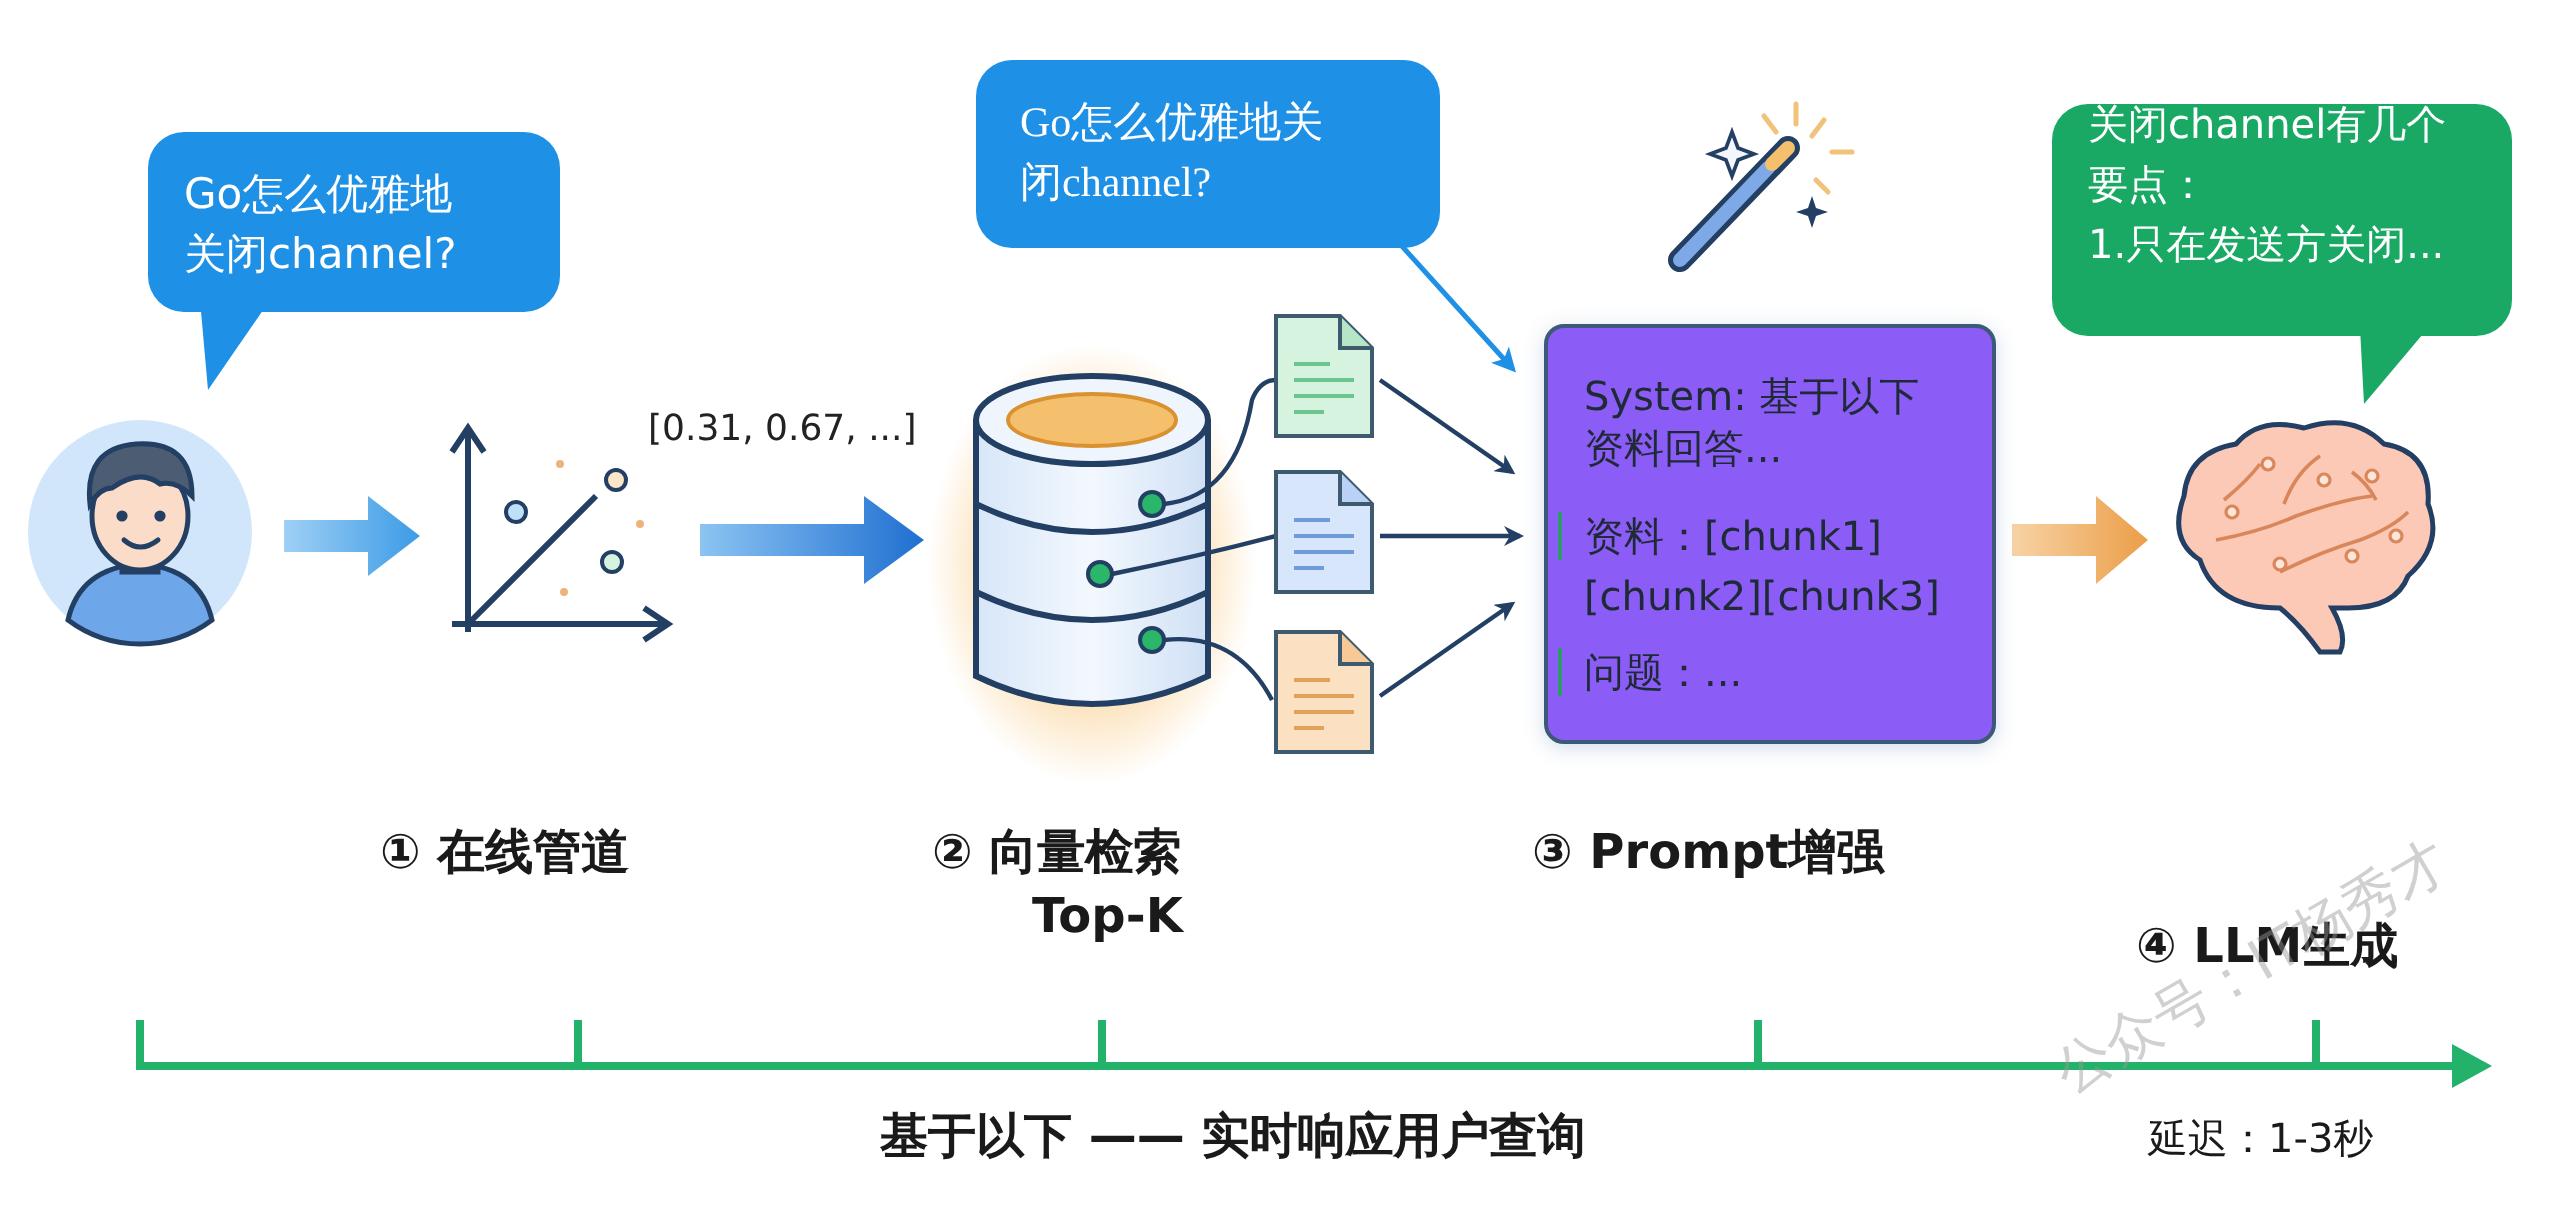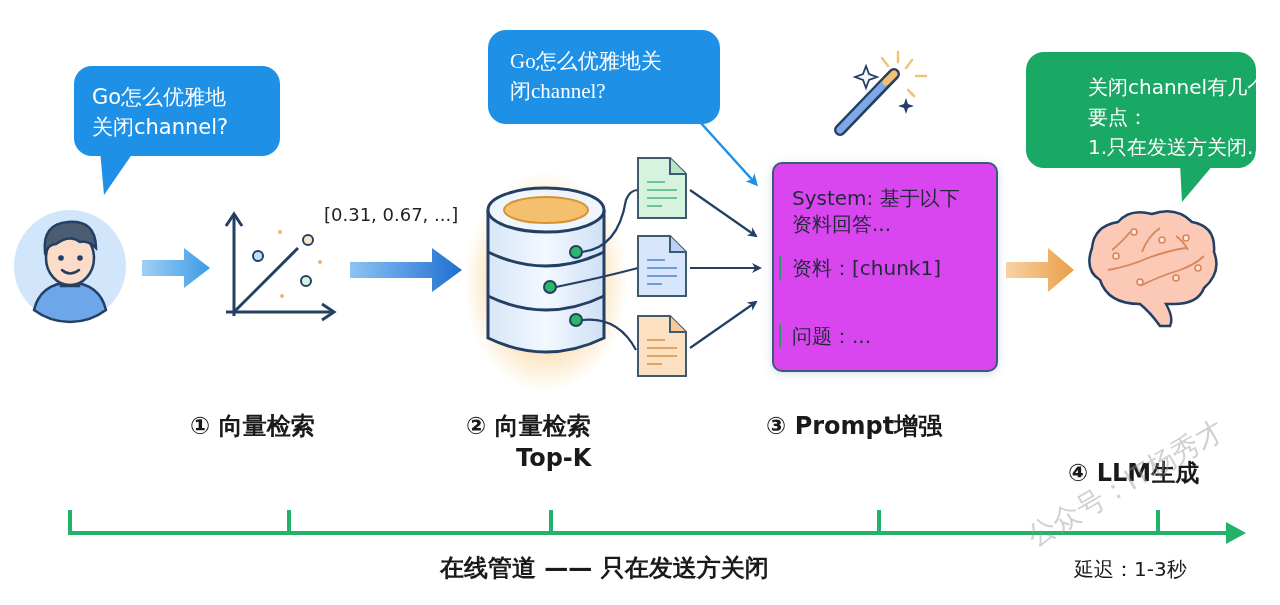--- a/index.html
+++ b/index.html
@@ -4,21 +4,21 @@
 <style>
   html, body { margin: 0; padding: 0; }
   body { width: 1280px; height: 605px; background: #ffffff; position: relative; overflow: hidden;
          font-family: "DejaVu Sans", "Liberation Sans", sans-serif; color: #1a1a1a; }
   svg.canvas { position: absolute; left: 0; top: 0; }
   .bubble-text { position: absolute; color: #fff; font-size: 21px; line-height: 30px; white-space: pre-line; }
   .step-label { position: absolute; font-size: 24px; font-weight: bold; color: #1a1a1a; text-align: center; white-space: nowrap; }
   .step-sub { position: absolute; font-size: 24px; font-weight: bold; color: #1a1a1a; text-align: center; }
   .vector-label { position: absolute; font-size: 18px; color: #222; white-space: nowrap; }
   .prompt-box { position: absolute; left: 772px; top: 162px; width: 222px; height: 206px;
-                border: 2px solid #3c5a78; border-radius: 10px; background: #d946ef;
+                border: 2px solid #3c5a78; border-radius: 10px; background: #8b5cf6;
                 box-shadow: 0 2px 10px rgba(80,120,180,0.25); }
   .prompt-line { position: absolute; left: 18px; font-size: 20px; line-height: 28px; color: #1e2a36; white-space: nowrap; }
   .prompt-bar { position: absolute; left: 5px; width: 2px; height: 24px; background: #2e9a6a; }
   .pipeline-label { position: absolute; left: 440px; top: 552px; font-size: 24px; font-weight: bold; color: #1a1a1a; white-space: nowrap; }
   .latency-label { position: absolute; left: 1074px; top: 556px; font-size: 20px; color: #1a1a1a; white-space: nowrap; }
   .watermark { position: absolute; left: 1030px; top: 520px; font-size: 28px; color: rgba(150,150,150,0.45);
                transform: rotate(-30deg); transform-origin: left center; white-space: nowrap; pointer-events: none; }
 </style>
 </head>
 <body>
@@ -199,34 +199,35 @@
     <line x1="1158" y1="510" x2="1158" y2="535"></line>
   </g>
   <path d="M1226,522 L1246,533 L1226,544 Z" fill="#22b26a"></path>
 </svg>
 
 <div class="bubble-text" style="left:92px; top:82px;">Go怎么优雅地
 关闭channel?</div>
 <div class="vector-label" style="left:324px; top:204px;">[0.31, 0.67, ...]</div>
 <div class="bubble-text" style="left:510px; top:46px;font-family:Liberation Serif, serif;">Go怎么优雅地关
 闭channel?</div>
-<div class="bubble-text" style="left:1044px; top:72px; font-size:20px; line-height:30px;margin-left:44px;">关闭channel有几个
+<div class="bubble-text" style="left:1044px; top:47px; font-size:20px; line-height:30px;">关闭channel有几个
 要点：
 1.只在发送方关闭...</div>
 
 <div class="prompt-box">
   <div class="prompt-line" style="top:20px;">System: 基于以下</div>
   <div class="prompt-line" style="top:46px;">资料回答...</div>
   <div class="prompt-bar" style="top:92px;"></div>
   <div class="prompt-line" style="top:90px;">资料：[chunk1]</div>
+  <div class="prompt-line" style="top:120px;">[chunk2][chunk3]</div>
   <div class="prompt-bar" style="top:160px;"></div>
   <div class="prompt-line" style="top:158px;">问题：...</div>
 </div>
 
-<div class="step-label" style="left:190px; top:410px;">① 向量检索</div>
+<div class="step-label" style="left:190px; top:410px;">① 在线管道</div>
 <div class="step-label" style="left:466px; top:410px;">② 向量检索</div>
 <div class="step-sub" style="left:516px; top:444px;">Top-K</div>
 <div class="step-label" style="left:766px; top:410px;">③ Prompt增强</div>
 <div class="step-label" style="left:1068px; top:410px;margin-top:47px;">④ LLM生成</div>
 
-<div class="pipeline-label">在线管道 —— 只在发送方关闭</div>
+<div class="pipeline-label">基于以下 —— 实时响应用户查询</div>
 <div class="latency-label">延迟：1-3秒</div>
 <div class="watermark">公众号：IT杨秀才</div>
 
 </body></html>

